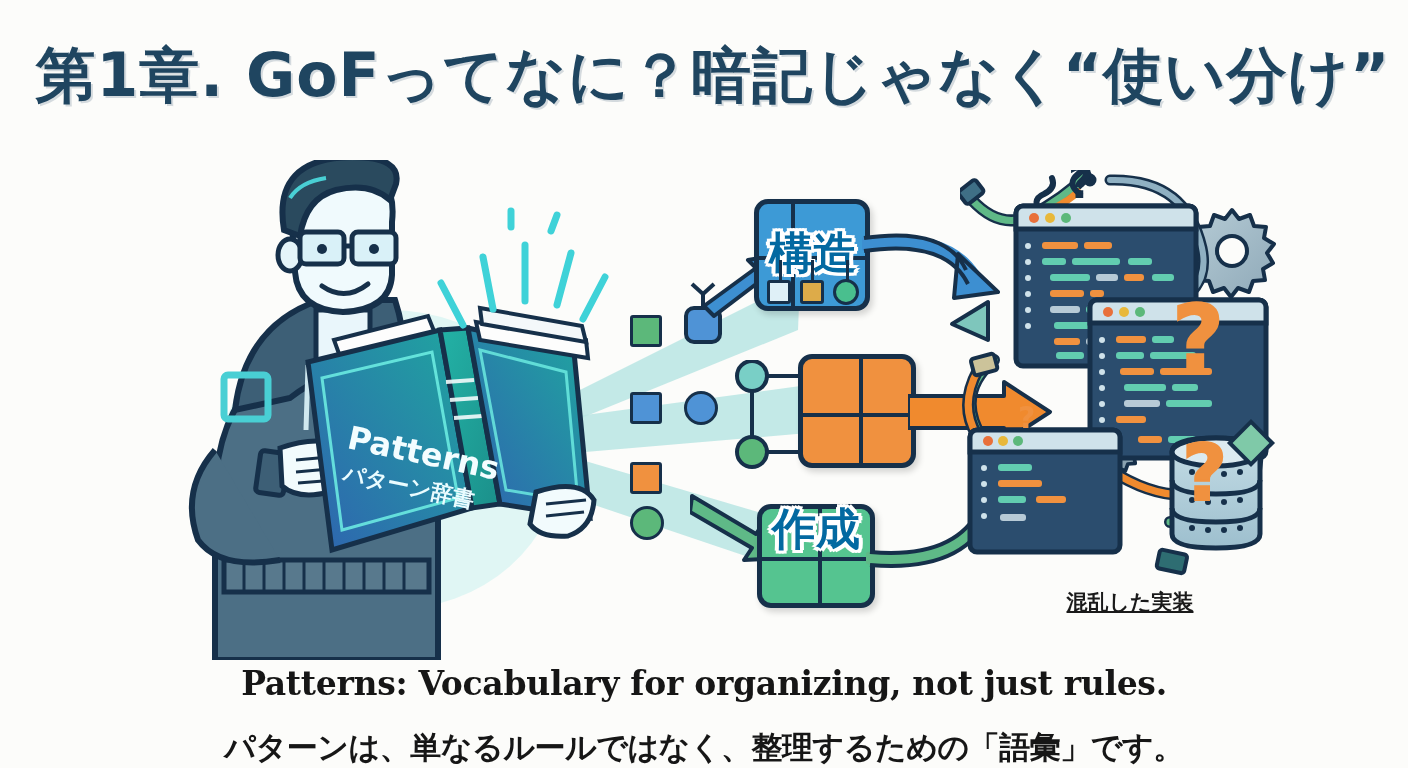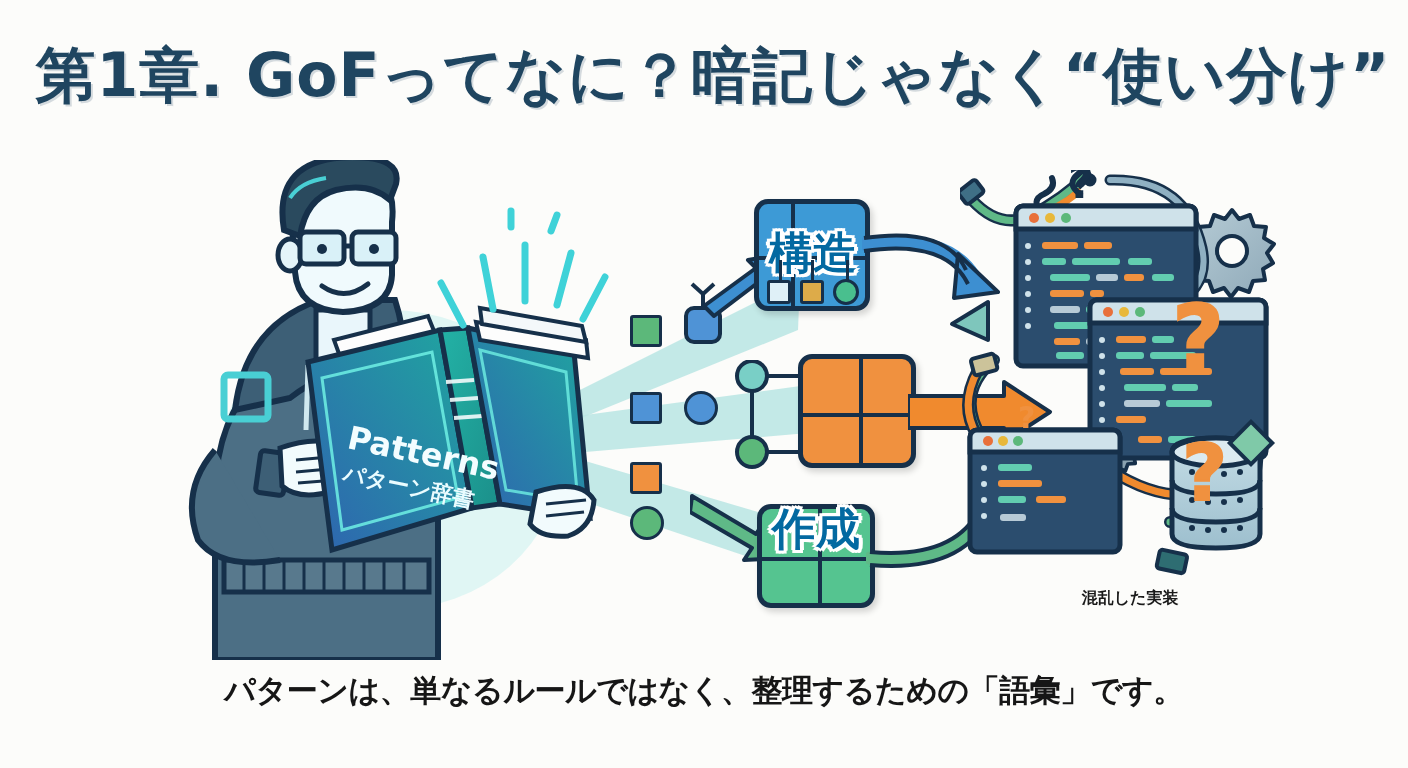--- a/index.html
+++ b/index.html
@@ -27,28 +27,28 @@
   }
 
   
   #caption{
     position:absolute;left:0;top:664px;width:1408px;
     text-align:center;color:#161616;
   }
   #caption .line1{font-size:33px;font-weight:700;letter-spacing:-.3px;
       font-family:"DejaVu Serif","Liberation Serif",serif;display:block;}
   #caption .line2{font-size:31px;font-weight:700;letter-spacing:-.5px;
-      font-family:"DejaVu Sans","Liberation Sans",sans-serif;display:block;margin-top:6px;}
+      font-family:"DejaVu Sans","Liberation Sans",sans-serif;display:block;margin-top:24px;}
 
   
   #messy-label{
     position:absolute;left:1000px;top:588px;width:260px;text-align:center;color:#1a1a1a;
   }
-  #messy-label .jp{display:block;font-size:16px;font-weight:700;
-      font-family:"DejaVu Sans","Liberation Sans",sans-serif;}
+  #messy-label .jp{display:block;font-size:21px;font-weight:700;
+      font-family:"DejaVu Sans","Liberation Sans",sans-serif;text-decoration:underline;}
   #messy-label .en{display:block;font-size:21px;font-weight:700;margin-top:1px;
       font-family:"DejaVu Serif","Liberation Serif",serif;}
 
   
   .cat-box{
     position:absolute;
     border:5px solid #16304a;
     border-radius:14px;
     box-sizing:border-box;
     box-shadow:3px 4px 6px rgba(0,0,0,.16);
@@ -452,16 +452,17 @@
 
   <svg style="position:absolute;left:946px;top:296px;" width="50" height="50" viewBox="0 0 50 50">
     <path d="M42 6 L42 44 L6 28 Z" fill="#7ec6bc" stroke="#16304a" stroke-width="4" stroke-linejoin="round"></path>
   </svg>
 
   <div id="messy-label">
     <span class="jp">混乱した実装</span>
   </div>
 
   <div id="caption">
+    <span class="line1">Patterns: Vocabulary for organizing, not just rules.</span>
     <span class="line2">パターンは、単なるルールではなく、整理するための「語彙」です。</span>
   </div>
 
 </div>
 
 </body></html>

